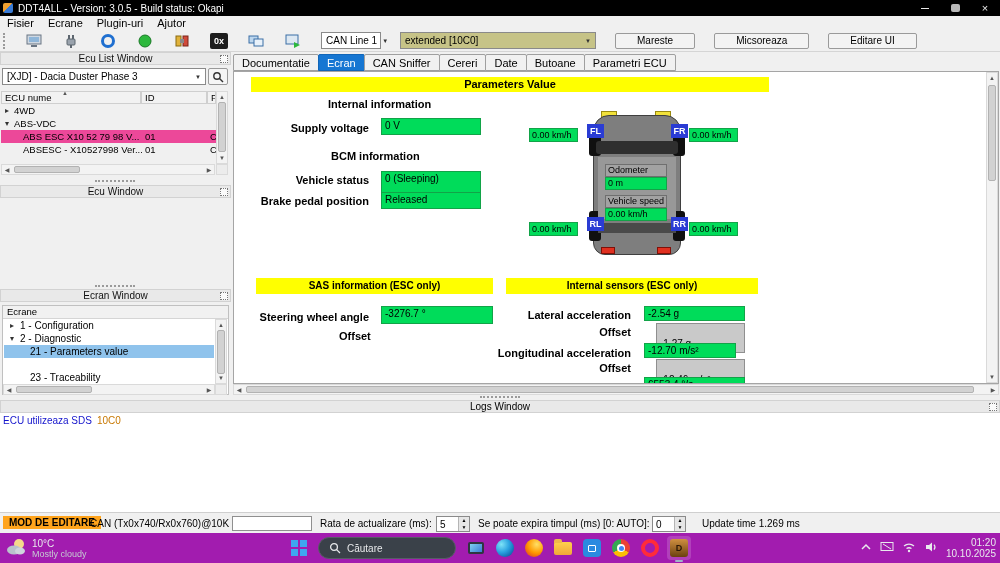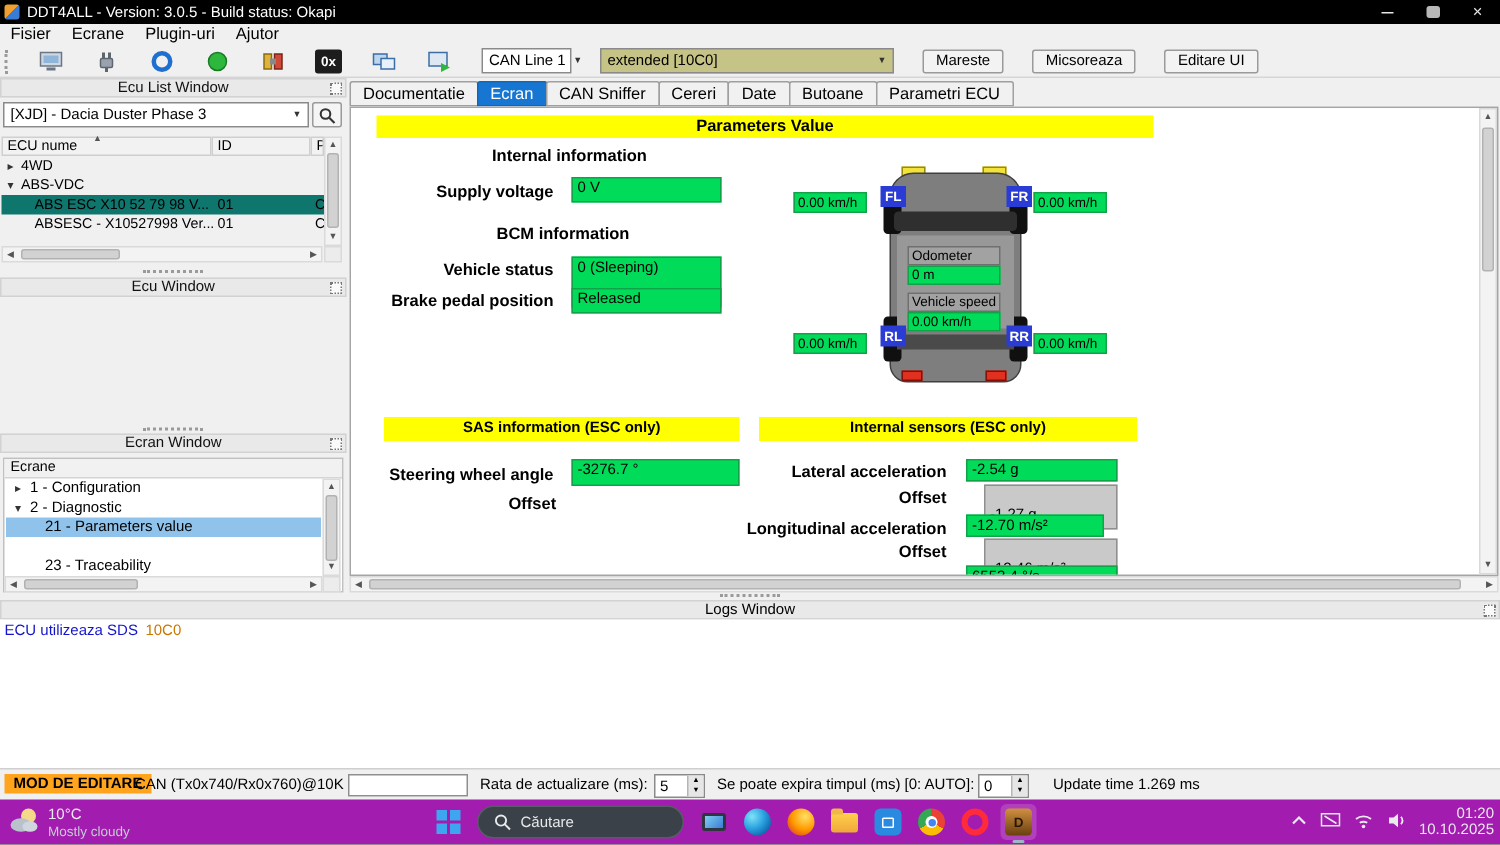--- a/index.html
+++ b/index.html
@@ -24,40 +24,40 @@
     border-bottom:1px solid #d5d5d5;display:flex;align-items:center;gap:19px;padding-left:3px}
   #tgrip{width:3px;height:16px;border-left:2px dotted #9a9a9a}
   .ticon{width:18px;height:18px;display:flex;align-items:center;justify-content:center}
   #hexbtn{width:18px;height:16px;background:#1d1d1d;color:#fff;font-size:9px;font-weight:bold;
     display:flex;align-items:center;justify-content:center;border-radius:2px}
   .combo{height:17px;border:1px solid #8a8a8a;background:#fff;display:flex;align-items:center;
     font-size:10px;padding:0 4px;white-space:nowrap}
   .combo .arrow{margin-left:auto;font-size:6px;color:#333;padding-left:5px}
   #canCombo{width:60px}
   #screenCombo{width:196px;background:#c6c387}
-  .tbtn{height:16px;border:1px solid #9a9a9a;background:#f3f3f3;font-size:10px;padding:0 8px;
+  .tbtn{height:16px;border:1px solid #9a9a9a;background:#f3f3f3;font-size:10px;padding:0 21px;
     display:flex;align-items:center;border-radius:2px}
 
   
   .phdr{position:absolute;left:0;top:0;width:100%;height:13px;background:#e9e9e9;border:1px solid #d2d2d2;
     text-align:center;font-size:10px;line-height:11px;color:#111}
   .undock{position:absolute;right:2px;top:2px;width:8px;height:8px;border:1px dotted #777;background:#fafafa}
   .panel{position:absolute;left:0;width:231px}
   .splith{position:absolute;width:40px;height:4px;border-top:2px dotted #9a9a9a}
 
   #pEcuList{top:52px;height:128px}
   #vehRow{position:absolute;left:2px;top:16px;width:204px}
   #vehCombo{width:204px}
   #searchBtn{position:absolute;left:208px;top:16px;width:20px;height:17px;border:1px solid #9a9a9a;
     background:#f5f5f5;display:flex;align-items:center;justify-content:center;border-radius:2px}
   .thcell{position:absolute;top:39px;height:13px;background:#f2f2f2;border:1px solid #cfcfcf;
     font-size:9.5px;line-height:11px;padding-left:3px;overflow:hidden}
   .sortind{position:absolute;left:62px;top:38px;font-size:6px;color:#555}
   .trow{position:absolute;left:1px;width:215px;height:13px;font-size:9.5px;line-height:13px;white-space:nowrap;overflow:hidden}
-  .trow.sel{background:#0f766e}
+  .trow.sel{background:#ec4899}
   .chev{position:absolute;left:4px;top:0;font-size:8px;color:#333}
   .tname{position:absolute;top:0;width:120px;overflow:hidden}
   .tid{position:absolute;left:144px;top:0}
   .tp{position:absolute;left:209px;top:0}
 
   #pEcuWin{top:185px;height:102px}
   #ecuWinFrame{position:absolute;left:1px;right:1px;top:13px;bottom:2px;background:#fff;border:1px solid #c8c8c8}
   #ecuSel{position:absolute;left:1px;right:1px;top:1px;height:13px;background:#d7e9f8;
     font-size:9px;line-height:13px;padding-left:2px;white-space:nowrap;overflow:hidden}
 

